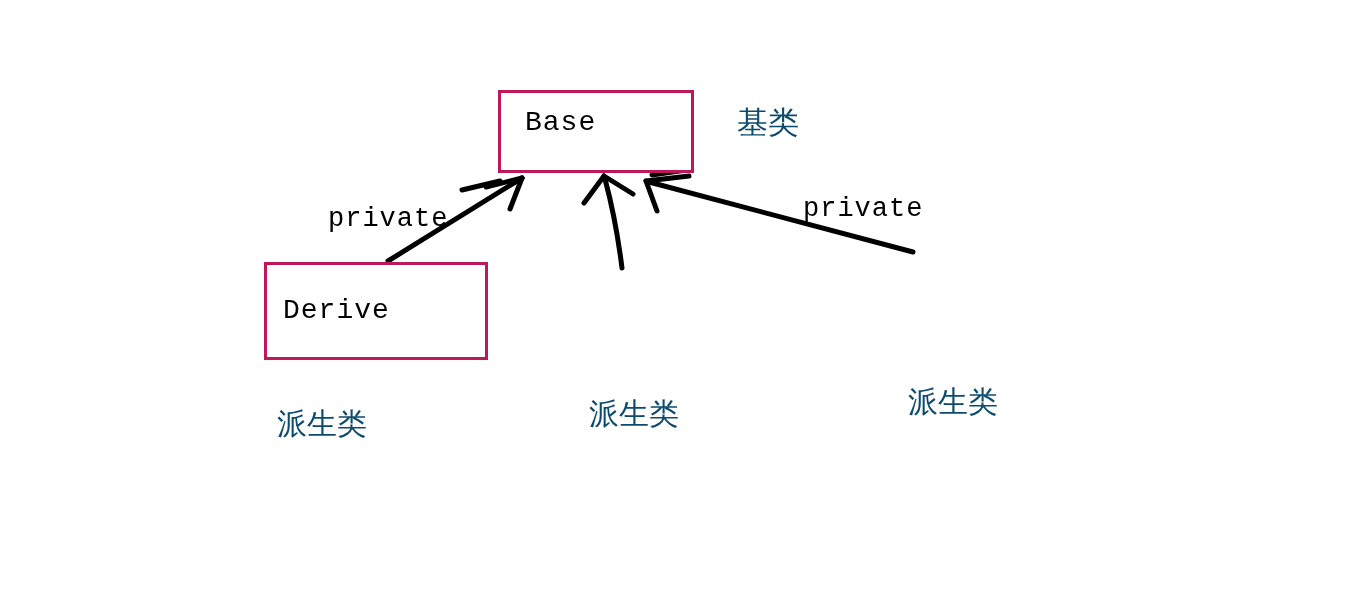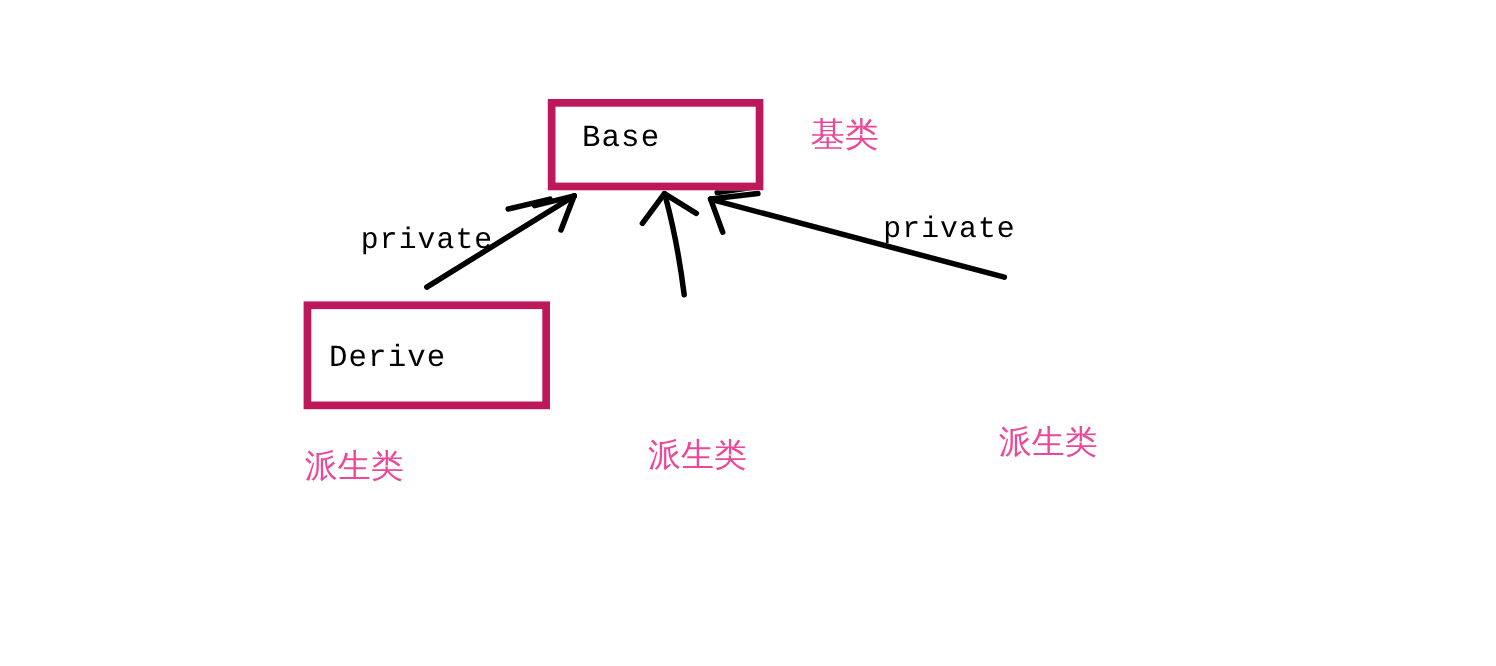--- a/index.html
+++ b/index.html
@@ -16,44 +16,44 @@
     font-family: "Liberation Mono", "DejaVu Sans Mono", monospace;
   }
   .arrow-layer {
     position: absolute;
     left: 0; top: 0;
     width: 1360px; height: 605px;
   }
   .class-box {
     position: absolute;
     box-sizing: border-box;
-    border: 7px solid #be185d;
+    border: 3px solid #be185d;
     background: #ffffff;
     color: #000000;
     font-size: 28px;
     letter-spacing: 1px;
     font-family: Liberation Mono, monospace;
   }
   .box-base    { left: 498px; top:  90px; width: 196px; height: 83px; padding: 14px 0 0 24px; }
-  .box-derive  { left: 264px; top: 274px; width: 224px; height: 98px; padding: 30px 0 0 16px; margin-left: 12px; }
+  .box-derive  { left: 264px; top: 262px; width: 224px; height: 98px; padding: 30px 0 0 16px; }
   .box-derive2 { left: 554px; top: 267px; width: 194px; height: 93px; padding: 28px 0 0 16px; }
   .box-derive3 { left: 851px; top: 261px; width: 214px; height: 99px; padding: 22px 0 0 16px; }
   .edge-label {
     position: absolute;
     color: #000000;
     font-size: 27px;
     letter-spacing: 1px;
     white-space: nowrap;
   }
   .lbl-public    { left: 328px; top: 204px; }
   .lbl-protected { left: 505px; top: 223px; }
   .lbl-private   { left: 803px; top: 194px; }
   .cjk-label {
     position: absolute;
-    color: #ec4899;
+    color: #0c4a6e;
     font-family: "DejaVu Serif", "Liberation Serif", serif;
     font-size: 30px;
     white-space: nowrap;
   }
   .cjk-base     { left: 737px; top: 102px; font-size: 31px; }
   .cjk-derived1 { left: 277px; top: 404px; }
   .cjk-derived2 { left: 589px; top: 394px; }
   .cjk-derived3 { left: 908px; top: 382px; }
   .watermark {
     position: absolute;

